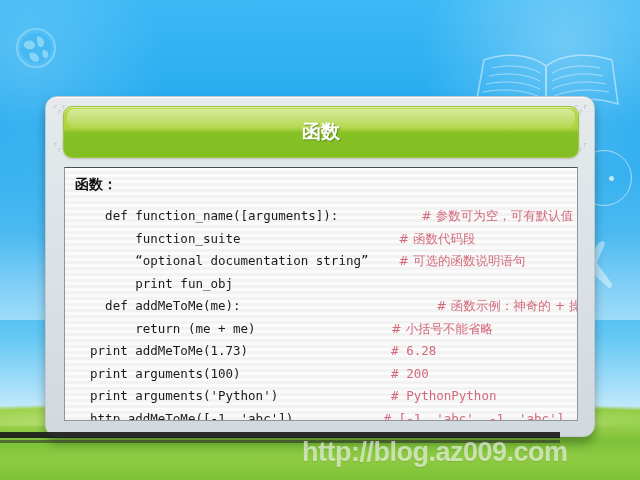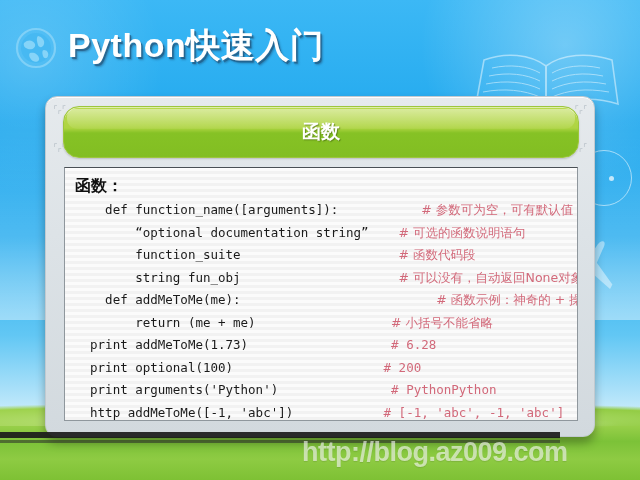--- a/index.html
+++ b/index.html
@@ -64,21 +64,21 @@
     box-shadow:0 6px 10px rgba(0,0,0,.30), 0 1px 0 rgba(255,255,255,.9) inset;
   }
   .corner-dots{position:absolute;color:#b9c2c9;font-size:7px;line-height:5px;font-family:"DejaVu Sans Mono",monospace;user-select:none;}
   .cd-tl{left:7px;top:8px;}
   .cd-bl{left:7px;top:46px;}
   .cd-tr{right:7px;top:8px;}
   .cd-br{right:7px;top:46px;}
 
   
   .greenbar{
-    position:absolute;left:17px;top:9px;width:514px;height:50px;border-radius:16px;
+    position:absolute;left:17px;top:9px;width:514px;height:50px;border-radius:9px;
     background:linear-gradient(180deg,#b9d94b 0%,#aed442 42%,#86c225 52%,#82be22 100%);
     border:1px solid #9dc63c;
     box-shadow:0 1px 2px rgba(0,0,0,.18), 0 1px 0 rgba(255,255,255,.55) inset;
     display:flex;align-items:center;justify-content:center;
   }
   .greenbar .gloss{
     position:absolute;left:3px;top:2px;right:3px;height:20px;border-radius:7px 7px 10px 10px;
     background:linear-gradient(180deg,rgba(255,255,255,.45),rgba(255,255,255,.05));
     pointer-events:none;
   }
@@ -93,21 +93,21 @@
     background:repeating-linear-gradient(180deg,#fbfbfb 0px,#fbfbfb 3px,#f2f2f2 3px,#f2f2f2 6px);
     border:1px solid #8f979d;border-top-color:#4a5055;
     box-shadow:0 1px 0 rgba(255,255,255,.8) inset;
     overflow:hidden;
   }
   .code{
     font-family:"DejaVu Sans Mono","Liberation Mono",monospace;
     font-size:12.5px;color:#1a1a1a;
     padding:8px 0 0 10px;
   }
-  .hdr{font-family:Liberation Mono, monospace;font-weight:bold;font-size:16px;color:#111;margin-bottom:5px;}
+  .hdr{font-family:Liberation Mono, monospace;font-weight:bold;font-size:14px;color:#111;margin-bottom:14px;}
   .row{display:flex;align-items:baseline;height:22.5px;white-space:pre;}
   .src{display:inline-block;color:#1a1a1a;}
   .cmt{display:inline-block;color:#d2697a;}
   .cmt.zh{font-family:"DejaVu Sans","Liberation Sans",sans-serif;font-size:12.5px;}
 
   
   .book{position:absolute;left:466px;top:40px;width:160px;height:92px;opacity:.55;}
   .plane{position:absolute;left:556px;top:232px;width:74px;height:70px;opacity:.55;}
   .circle-deco{position:absolute;right:8px;top:150px;width:54px;height:54px;border-radius:50%;
                border:1px solid rgba(255,255,255,.55);}
@@ -167,46 +167,45 @@
     <svg class="globe" viewBox="0 0 44 44">
       <circle cx="22" cy="22" r="19" fill="none" stroke="#7fd0f7" stroke-width="2.2"></circle>
       <circle cx="22" cy="22" r="15" fill="#47b9f2"></circle>
       <g fill="#86d4f8">
         <path d="M10 17 C14 13, 19 14, 21 18 C22 22, 18 24, 14 23 C11 22, 9 20, 10 17 Z"></path>
         <path d="M24 10 C28 11, 31 14, 30 18 C29 22, 25 22, 24 19 C23 16, 22 12, 24 10 Z"></path>
         <path d="M16 27 C20 26, 24 28, 25 32 C26 35, 22 37, 19 35 C16 33, 14 29, 16 27 Z"></path>
         <path d="M30 24 C33 24, 35 27, 34 30 C33 33, 30 33, 29 30 C28 27, 28 24, 30 24 Z"></path>
       </g>
     </svg>
-    <div class="title">Python快速入门</div>
   </div>
 
   <div class="panel">
     <div class="corner-dots cd-tl">r r<br>&nbsp;r</div>
     <div class="corner-dots cd-bl">r r<br>&nbsp;r</div>
     <div class="corner-dots cd-tr">r r<br>&nbsp;r</div>
     <div class="corner-dots cd-br">r r<br>&nbsp;r</div>
 
     <div class="greenbar">
       <div class="gloss"></div>
       <div class="greenbar-label">函数</div>
     </div>
 
     <div class="codebox">
       <div class="code">
         <div class="hdr">函数：</div>
         <div id="code-lines">
             <div class="row"><span class="src">    def function_name([arguments]):           </span><span class="cmt zh"># 参数可为空，可有默认值</span></div>
+            <div class="row"><span class="src">        function_suite                     </span><span class="cmt zh"># 函数代码段</span></div>
             <div class="row"><span class="src">        “optional documentation string”    </span><span class="cmt zh"># 可选的函数说明语句</span></div>
-            <div class="row"><span class="src">        function_suite                     </span><span class="cmt zh"># 函数代码段</span></div>
-            <div class="row"><span class="src">        string fun_obj                     </span><span class="cmt zh"># 可以没有，自动返回None对象</span></div>
+            <div class="row"><span class="src">        print fun_obj                     </span></div>
             <div class="row"><span class="src">    def addMeToMe(me):                          </span><span class="cmt zh"># 函数示例：神奇的 + 操作</span></div>
             <div class="row"><span class="src">        return (me + me)                  </span><span class="cmt zh"># 小括号不能省略</span></div>
             <div class="row"><span class="src">  print addMeToMe(1.73)                   </span><span class="cmt"># 6.28</span></div>
-            <div class="row"><span class="src">  print optional(100)                    </span><span class="cmt"># 200</span></div>
+            <div class="row"><span class="src">  print arguments(100)                    </span><span class="cmt"># 200</span></div>
             <div class="row"><span class="src">  print arguments('Python')               </span><span class="cmt"># PythonPython</span></div>
             <div class="row"><span class="src">  http addMeToMe([-1, 'abc'])            </span><span class="cmt"># [-1, 'abc', -1, 'abc']</span></div>
           </div>
       </div>
     </div>
   </div>
 
   <div class="wm-bar"></div>
   <div class="wm-bar2"></div>
   <div class="watermark">http://blog.az009.com</div>

